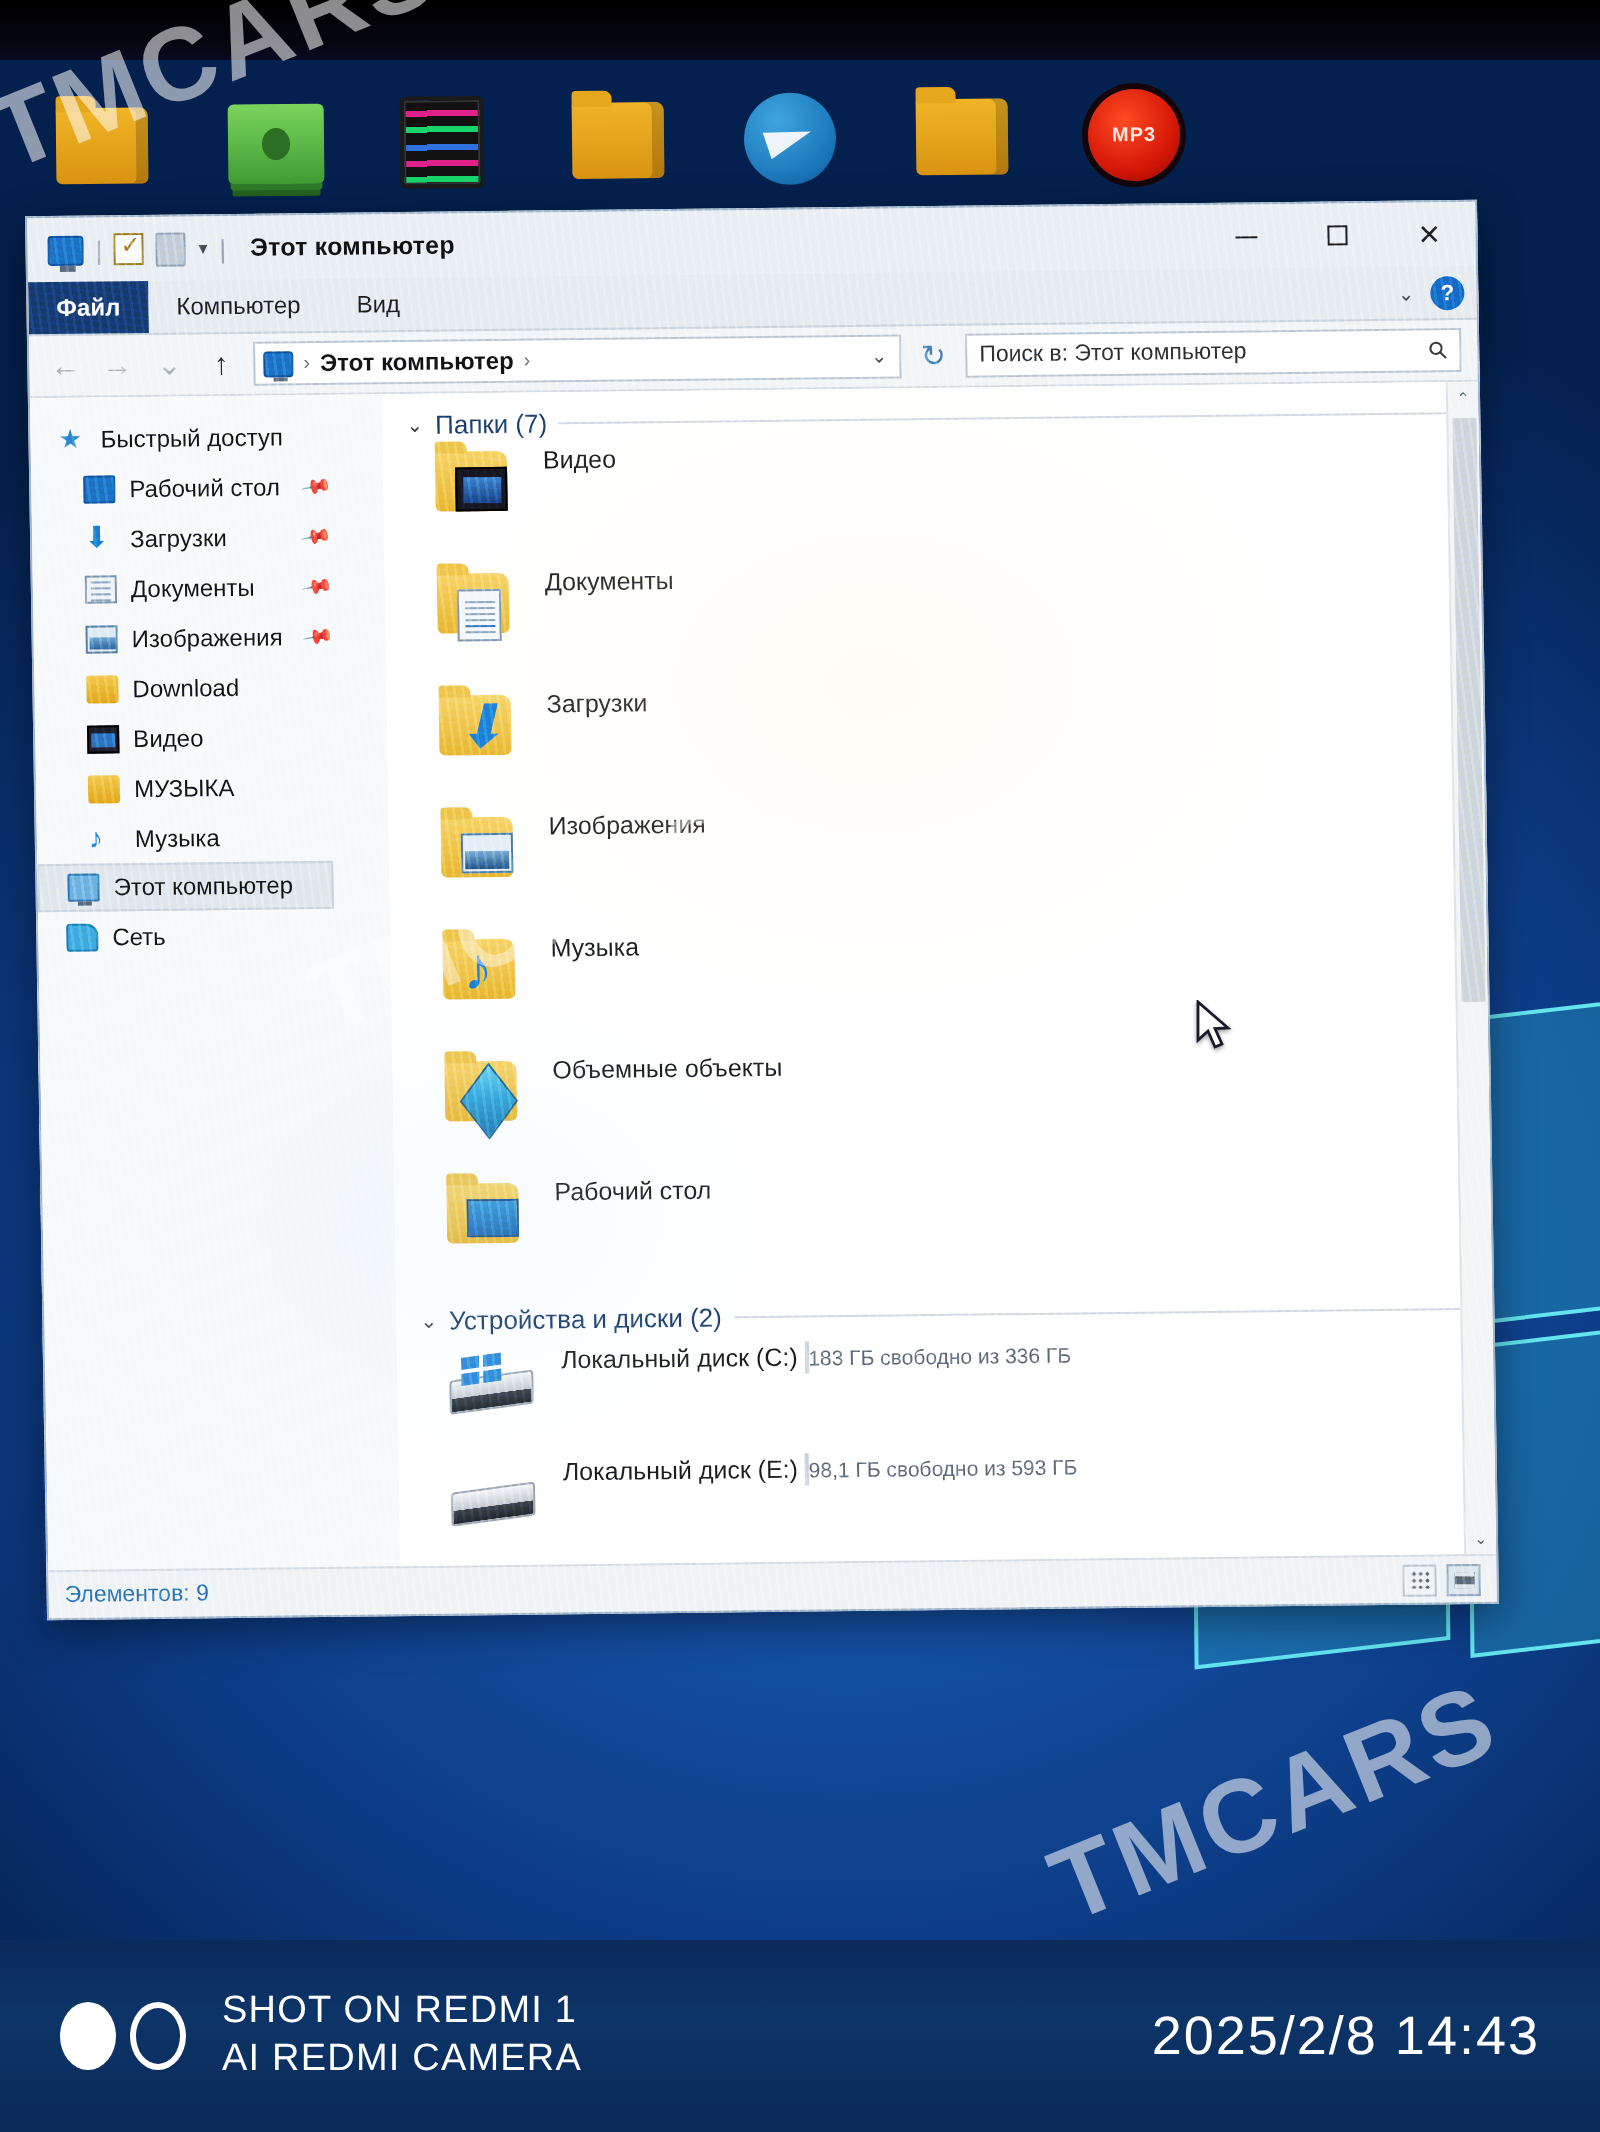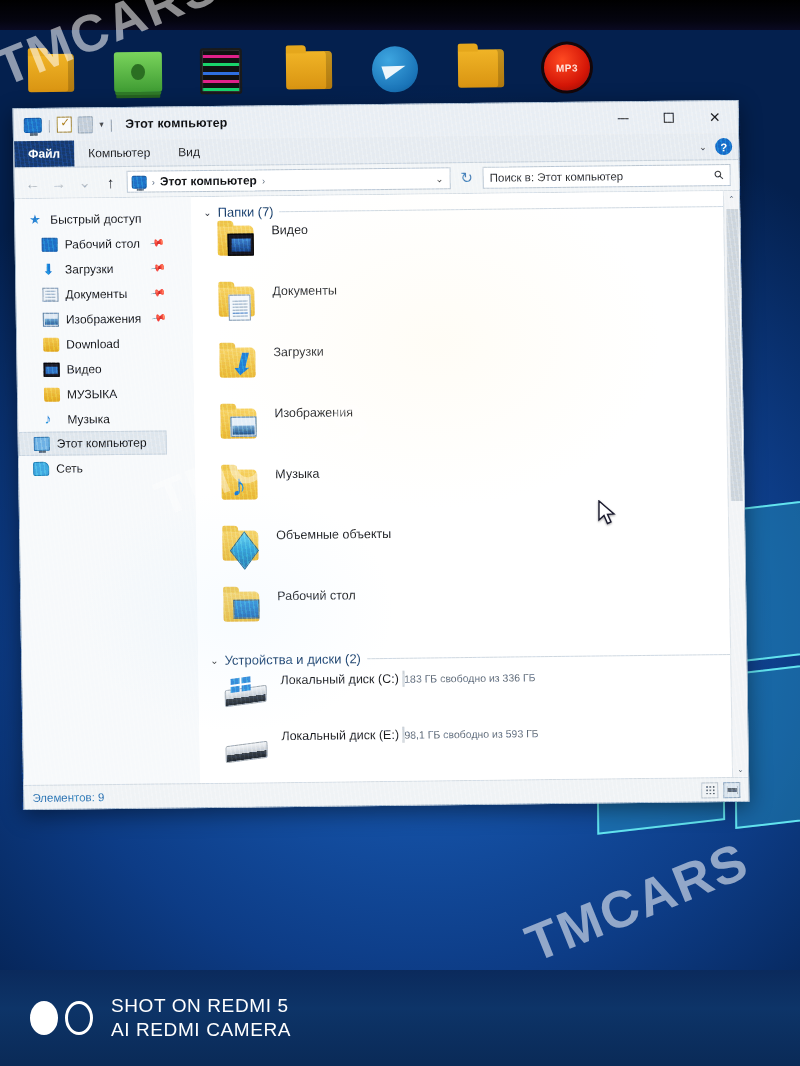--- a/index.html
+++ b/index.html
@@ -553,18 +553,19 @@
   <div class="wm" id="wm3">TMCARS</div>
 
   <div id="bezel-bottom"></div>
 
   <div id="cam">
     <span id="cam-lens">
       <i class="lens-a"></i>
         <i class="lens-b"></i>
     </span>
     <span id="cam-text">
-      <div id="cam-l1">SHOT ON REDMI 5</div>
+      <div id="cam-l1">SHOT ON REDMI 1</div>
       <div id="cam-l2">AI REDMI CAMERA</div>
     </span>
+    <span id="cam-date">2025/2/8  14:43</span>
   </div>
 
 </div>
 
 </body></html>

